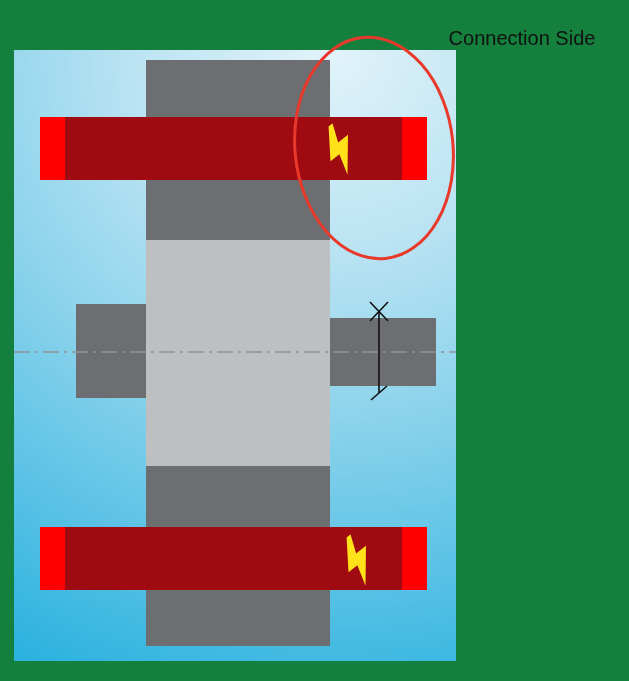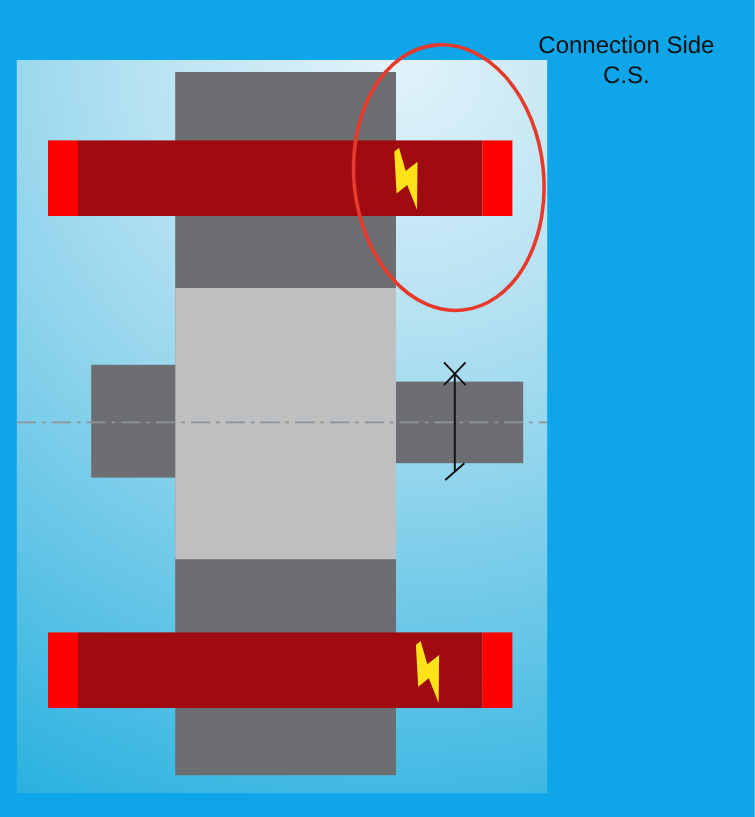--- a/index.html
+++ b/index.html
@@ -2,21 +2,21 @@
 <html><head>
 <meta charset="utf-8">
 <style>
   html, body { margin: 0; padding: 0; background: #ffffff; }
   body { font-family: "Liberation Sans", sans-serif; }
 
   .stage {
     position: relative;
     width: 629px;
     height: 681px;
-    background: #0ea5e9;
+    background: #15803d;
     overflow: hidden;
   }
 
   .abs { position: absolute; }
 
   
   .panel {
     left: 14px; top: 50px; width: 442px; height: 611px;
     background: radial-gradient(circle at 72% 0%,
                 #e2f3fa 0%, #bce4f3 28%, #8fd4ec 52%, #29b1df 100%);
@@ -93,16 +93,15 @@
       <line x1="388" y1="302" x2="370" y2="321"></line>
       <line x1="379" y1="311" x2="379" y2="393"></line>
       <line x1="371" y1="400" x2="387" y2="386"></line>
     </g>
 
     <ellipse cx="374" cy="148" rx="79" ry="111" fill="none" stroke-width="3" transform="rotate(-6 374 148)" stroke="#e8392b"></ellipse>
   </svg>
 
   <div class="abs callout">
     <div>Connection Side</div>
-    <div>C.S.</div>
   </div>
 
 </div>
 
 </body></html>

